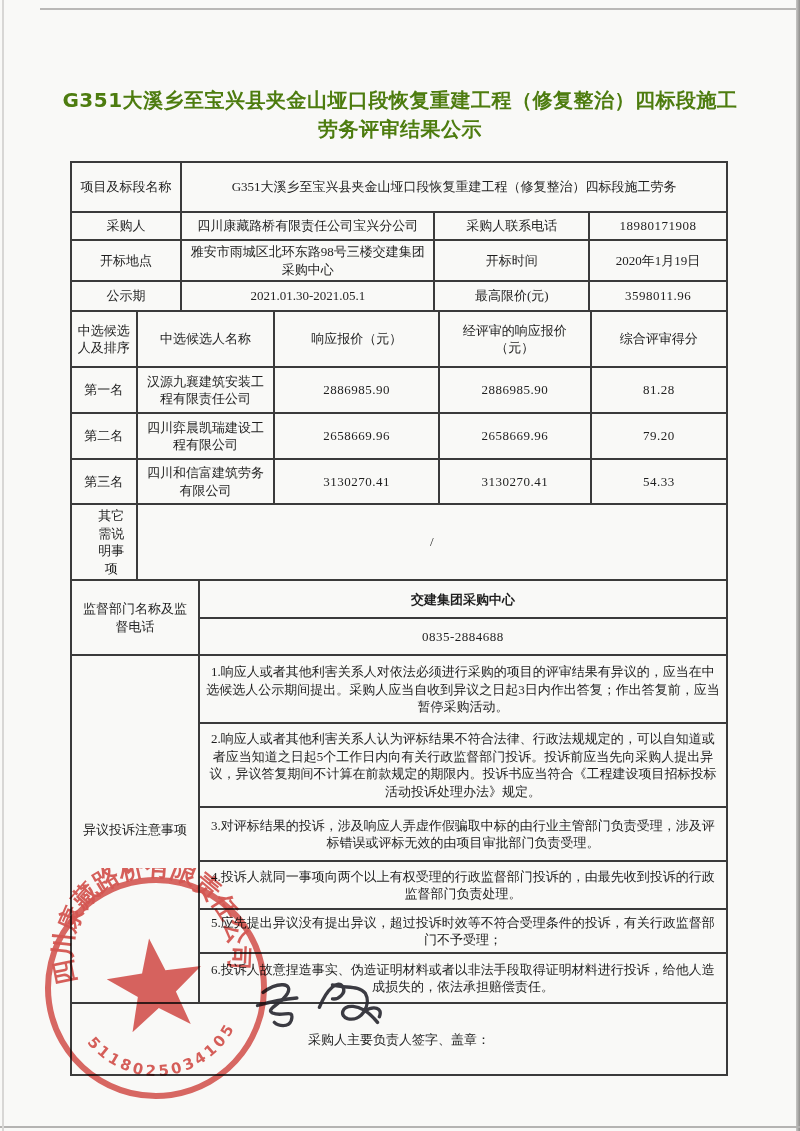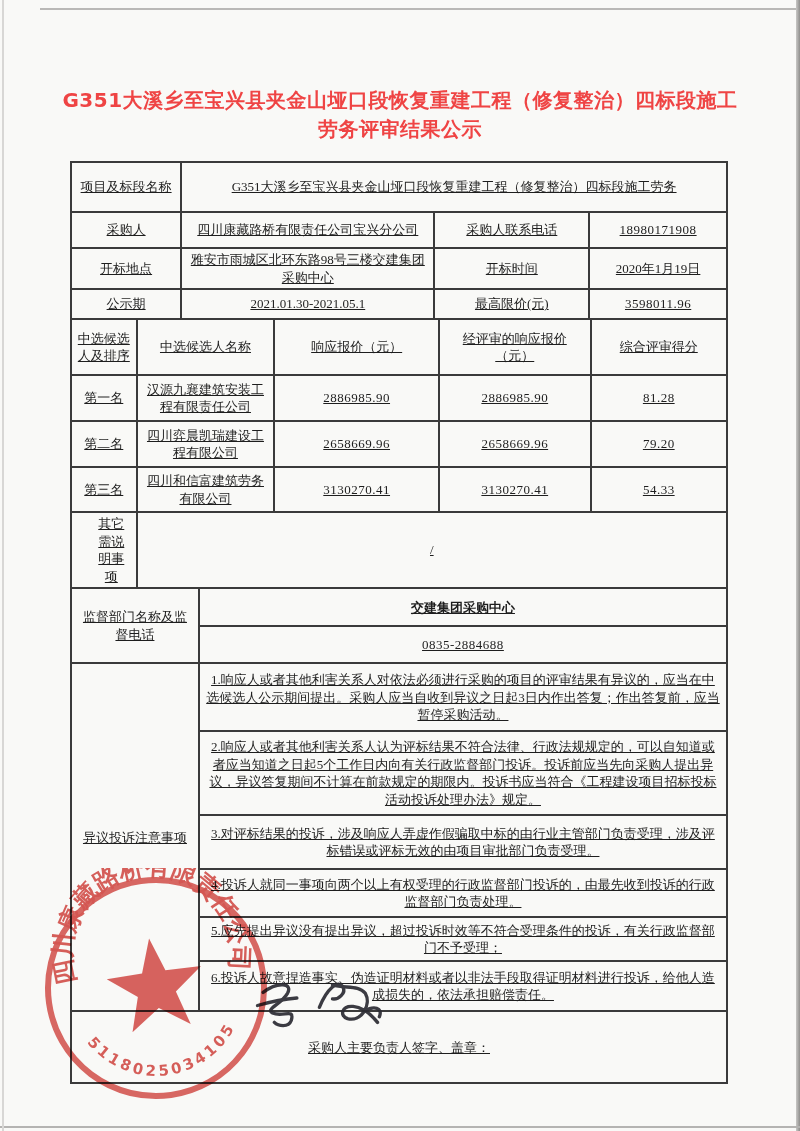--- a/index.html
+++ b/index.html
@@ -15,30 +15,30 @@
   }
   
   .edge-right{position:absolute;right:0;top:0;width:4px;height:100%;background:linear-gradient(to right,#c9c8c6,#8f8e8c);}
   .edge-top{position:absolute;left:40px;top:8px;width:760px;height:2px;background:#b9b8b6;}
   .edge-bottom{position:absolute;left:0;bottom:3px;width:100%;height:2px;background:#b5b4b2;}
   .edge-left{position:absolute;left:2px;top:0;width:2px;height:100%;background:#d8d7d5;}
 
   .title{
     position:absolute;left:60px;top:86px;width:680px;
     text-align:center;font-family:"DejaVu Sans","Liberation Sans",sans-serif;
-    font-weight:700;font-size:20px;line-height:1.45;letter-spacing:0.5px;color:#ef4444;
-  }
-  .doc{position:absolute;left:70px;top:163px;width:658px;text-decoration:underline;}
+    font-weight:700;font-size:20px;line-height:1.45;letter-spacing:0.5px;color:#4d7c0f;
+  }
+  .doc{position:absolute;left:70px;top:163px;width:658px;}
   table.t{width:100%;border-collapse:collapse;table-layout:fixed;margin-top:-2px;}
   table.t td{
     border:2px solid #3b3b3b;text-align:center;vertical-align:middle;
     padding:2px 5px;font-size:13px;line-height:1.35;word-break:break-all;
   }
   td.left{text-align:left;padding-left:8px;}
-  tr.h50{height:50px;} tr.h36{height:36px;} tr.h40{height:40px;} tr.h30{height:30px;}
+  tr.h50{height:50px;} tr.h36{height:28px;} tr.h40{height:40px;} tr.h30{height:30px;}
   tr.h52{height:56px;margin-left:33px;} tr.h46{height:46px;} tr.h45{height:45px;} tr.h42{height:42px;}
   tr.h38{height:38px;} tr.h37{height:37px;margin-left:41px;} tr.h72{height:72px;}
   tr.i1{height:68px;} tr.i2{height:84px;} tr.i3{height:54px;}
   tr.i4{height:48px;} tr.i5{height:44px;} tr.i6{height:50px;}
   td.note{text-align:left;font-size:12.5px;line-height:1.5;padding:4px 8px;vertical-align:middle;margin-left:19px;}
   td.sup-name{font-weight:700;font-size:14.5px;font-family:"DejaVu Sans","Liberation Sans",sans-serif;}
   td.mono-num{letter-spacing:0.5px;}
   .sig-row-cell{text-align:left;padding-left:6px;font-size:13px;}
 
   .signature{position:absolute;left:250px;top:968px;width:150px;height:75px;}

